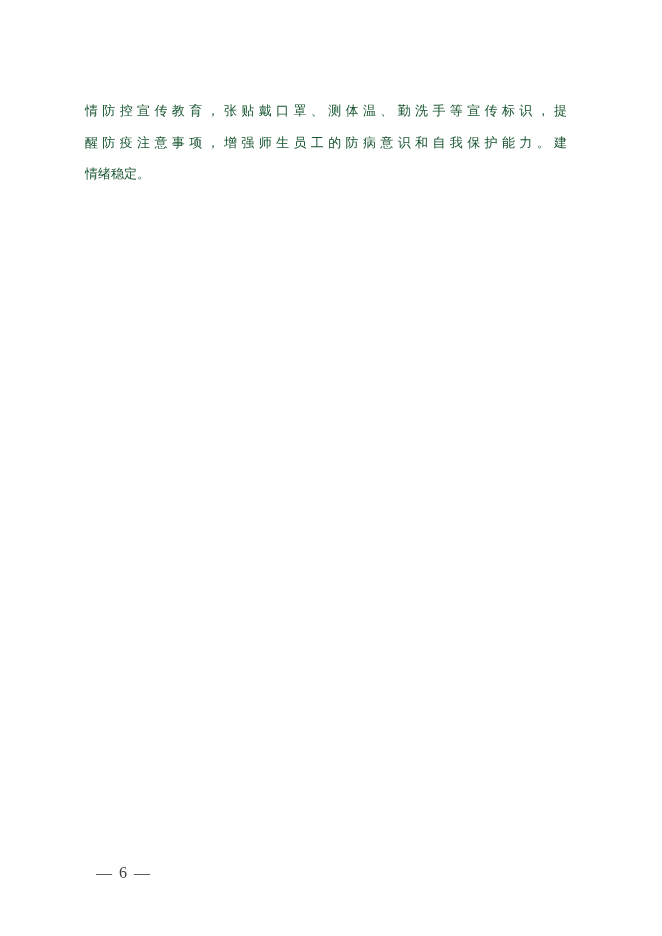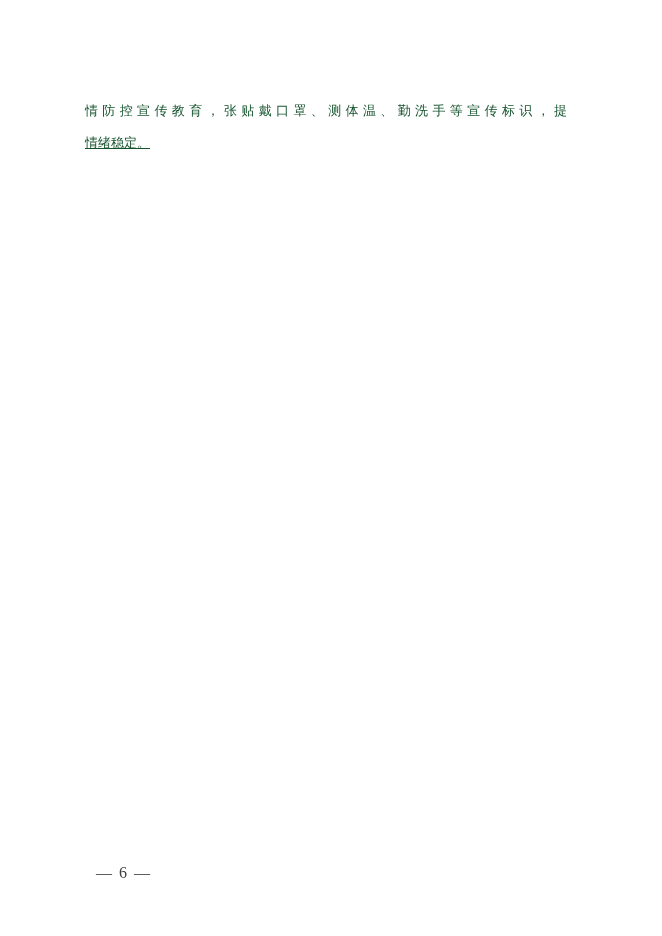--- a/index.html
+++ b/index.html
@@ -28,37 +28,37 @@
   .text-line {
     text-align: justify;
     text-align-last: justify;
     text-justify: inter-character;
     white-space: nowrap;
   }
   .text-line.last-line {
     text-align: right;
     text-align-last: left;
     white-space: normal;
-    text-decoration: underline;
   }
   .page-footer {
     position: absolute;
     left: 96px;
     top: 864px;
     color: #3f3f3f;
     font-size: 16px;
     letter-spacing: 1.5px;
     white-space: pre;
   }
 </style>
 </head>
 <body>
 
 <div class="page">
 
   <div class="paragraph">
     <div class="text-line">情防控宣传教育，张贴戴口罩、测体温、勤洗手等宣传标识，提</div>
+    <div class="text-line">醒防疫注意事项，增强师生员工的防病意识和自我保护能力。建</div>
     <div class="text-line last-line">情绪稳定。</div>
   </div>
 
   <div class="page-footer">— 6 —</div>
 
 </div>
 
 </body></html>

